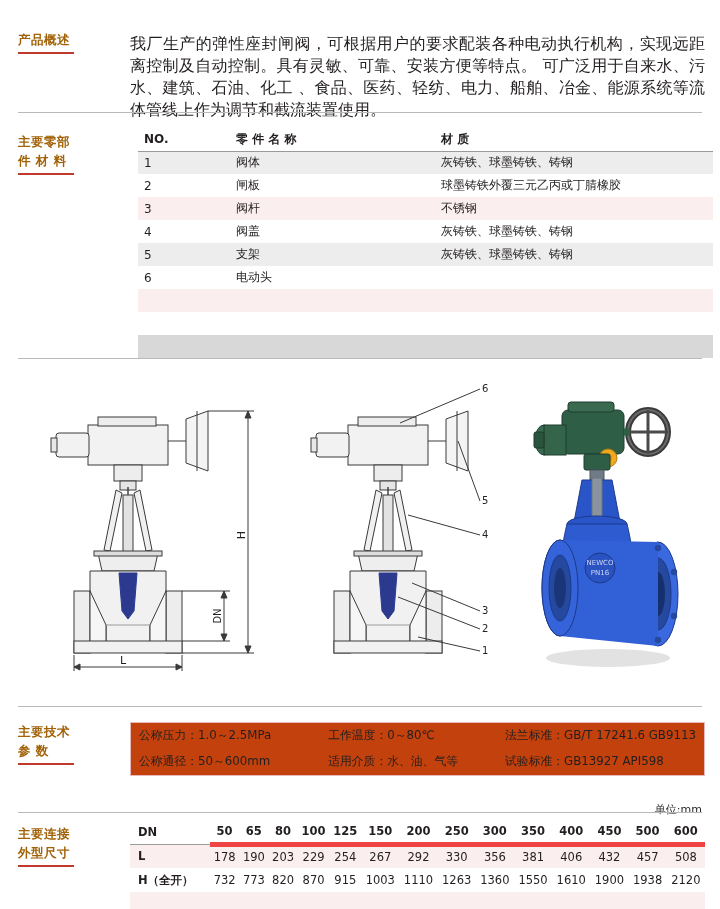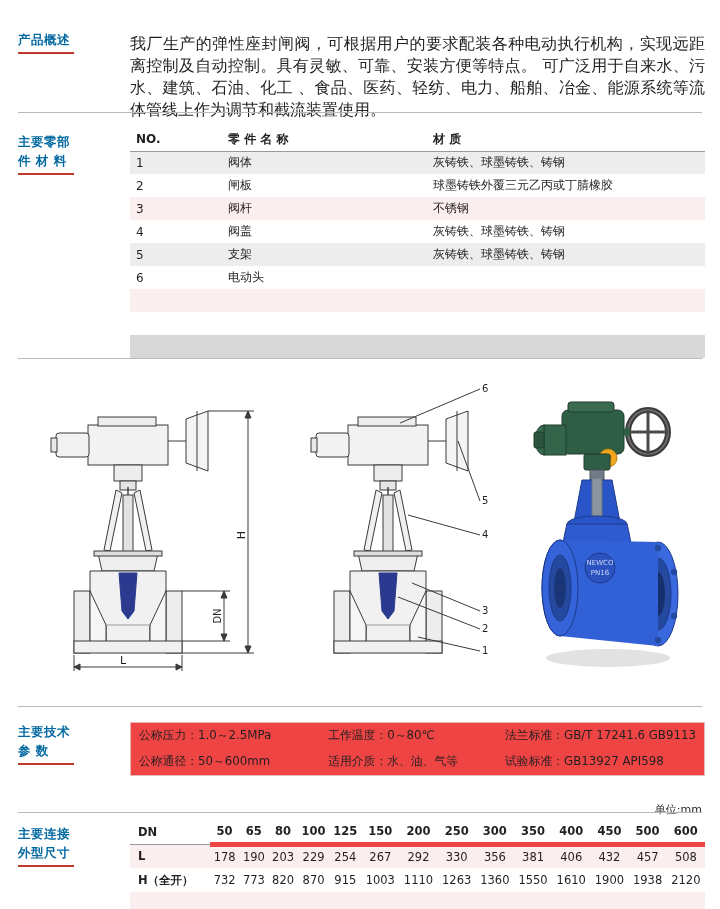--- a/index.html
+++ b/index.html
@@ -16,21 +16,21 @@
   }
   .page { position: relative; width: 720px; height: 909px; }
 
   
   .sec-head {
     position: absolute;
     width: 100px;
     font-size: 12.5px;
     font-weight: bold;
     line-height: 19px;
-    color: #0369a1;
+    color: #a16207;
     letter-spacing: 0.5px;
   }
   .sec-head .underline {
     display: block;
     width: 56px;
     height: 1.5px;
     background: #c0392b;
     margin-top: 3px;
   }
 
@@ -48,21 +48,21 @@
     left: 130px; top: 33px; width: 575px;
     font-size: 16px;
     line-height: 22px;
     text-align: justify;
     color: #231f20;
   }
 
   
   .parts {
     position: absolute;
-    left: 130px; top: 128px; width: 575px;
+    left: 138px; top: 128px; width: 575px;
     border-collapse: collapse;
     font-size: 12px;
   }
   .parts td, .parts th {
     height: 23px;
     padding: 0 0 0 6px;
     text-align: left;
     font-weight: normal;
     vertical-align: middle;
   }
@@ -84,21 +84,21 @@
   .photo-wrap {
     position: absolute;
     left: 490px; top: 12px; width: 200px; height: 305px;
   }
 
   
   .tech {
     position: absolute;
     left: 130px; top: 722px; width: 575px;
     border: 1px solid #e8b9b9;
-    background: #ef4444;
+    background: #c2410c;
     font-size: 11.8px;
   }
   .tech table { width: 100%; border-collapse: collapse; }
   .tech td { padding: 5px 8px; white-space: nowrap; }
   .tech td.col1 { width: 200px; }
   .tech td.col2 { width: 185px; }
   .tech td.col3 { width: auto; }
 
   
   .unit-note {

